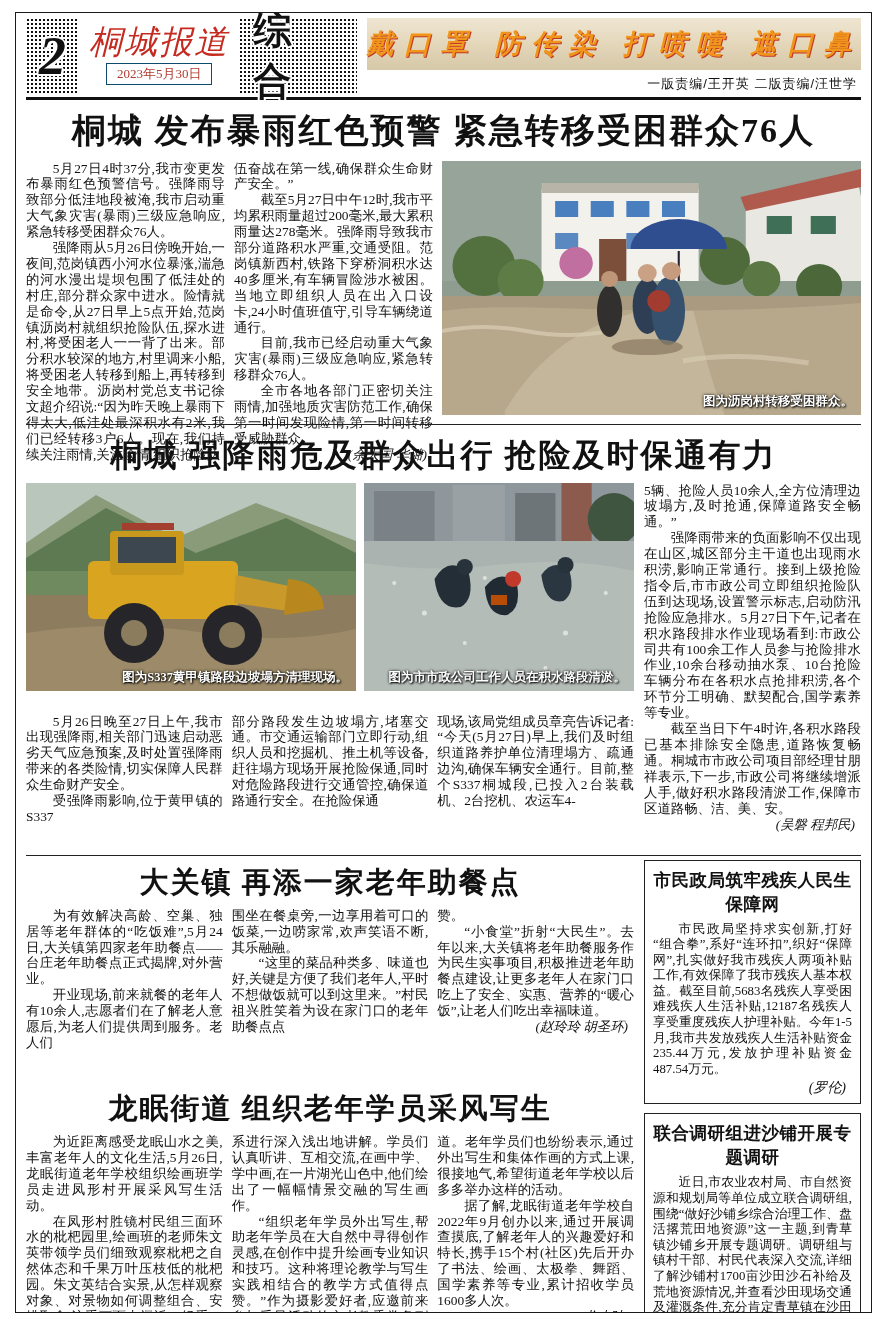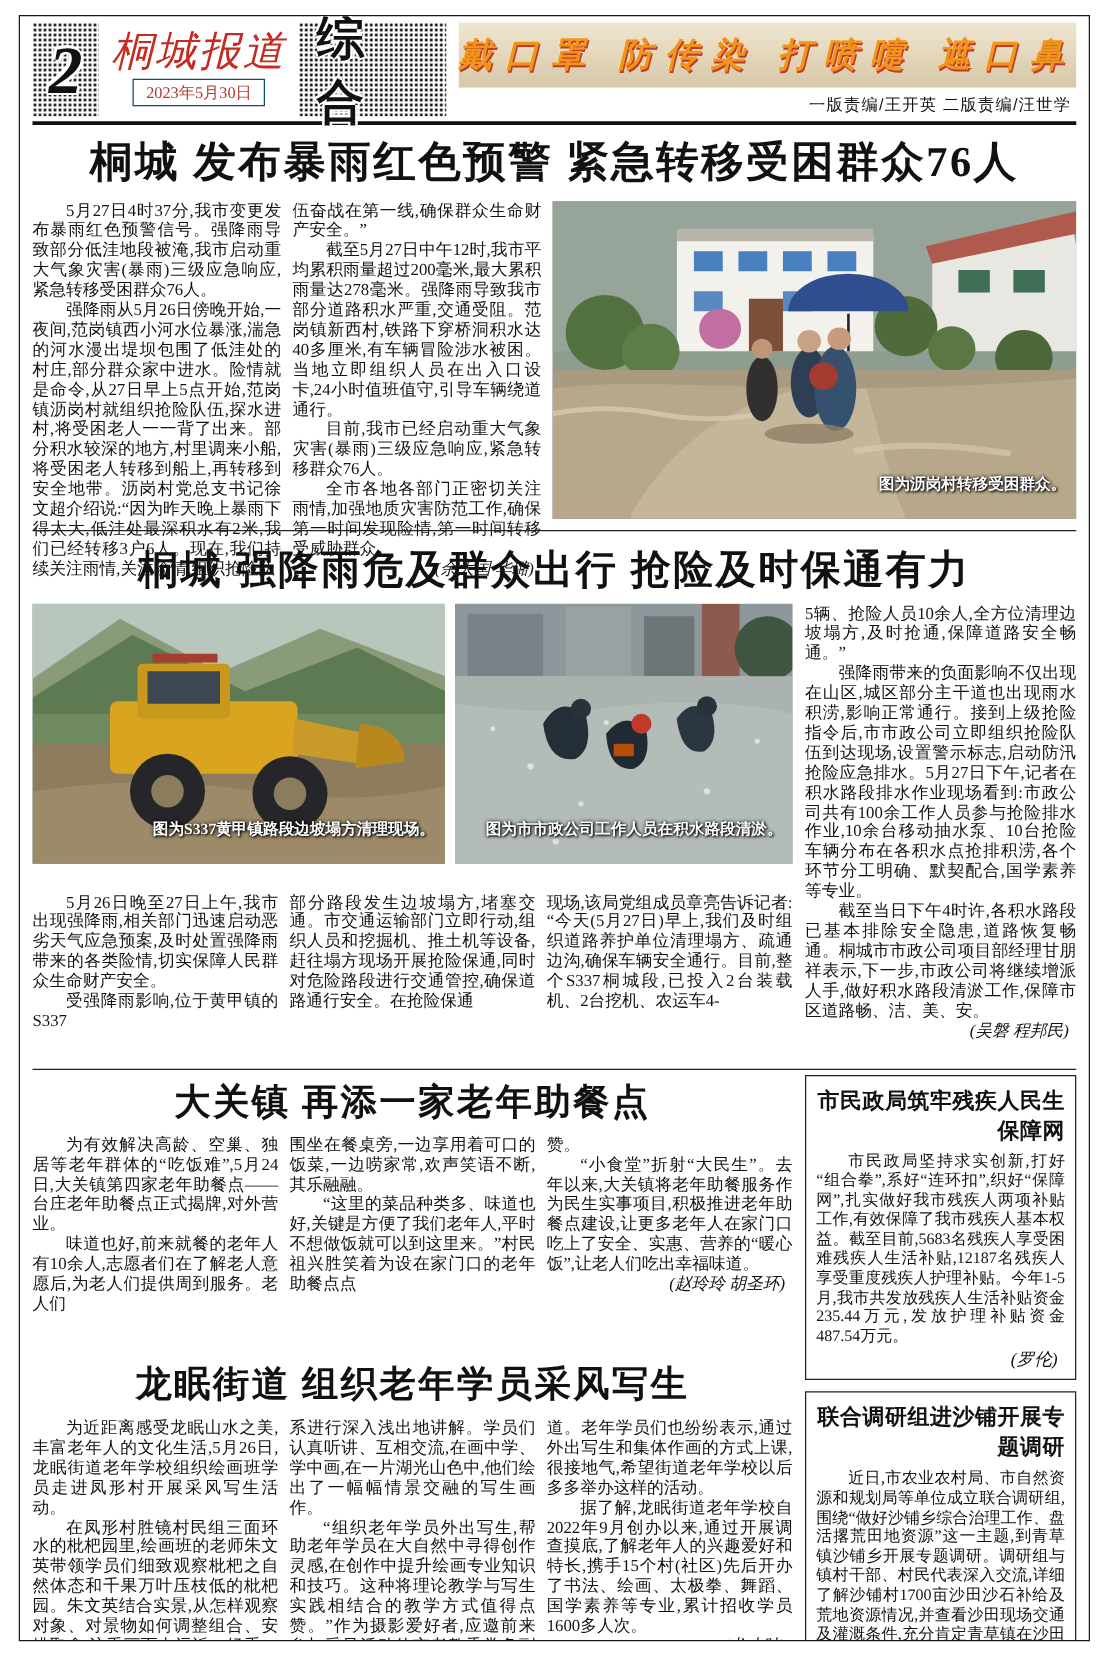--- a/index.html
+++ b/index.html
@@ -42,21 +42,21 @@
   .cols { display:flex; gap:9px; }
   .col { flex:1; font-size:13.4px; line-height:15.9px; text-align:justify; }
   .col p { margin:0; text-indent:2em; }
   .col p.cont { text-indent:0; }
   .byline { text-align:right; text-indent:0 !important; font-style:italic; padding-right:6px; }
   .rule { border-top:1px solid #222; margin:9px 0 4px; }
 
   
   .photo { position:relative; margin:0; overflow:hidden; background:#9aa5a0; }
   .photo svg { display:block; width:100%; height:100%; }
-  .cap { position:absolute; right:8px; bottom:19px; color:#fff; font-size:12.5px; font-weight:bold;
+  .cap { position:absolute; right:8px; bottom:5px; color:#fff; font-size:12.5px; font-weight:bold;
          text-shadow:1px 1px 2px #000,0 0 3px #000; white-space:nowrap; }
 
   
   .a1-body { display:flex; gap:9px; height:254px; }
   .a1-col { width:199px; font-size:13.4px; line-height:15.9px; text-align:justify; }
   .a1-col p { margin:0; text-indent:2em; }
   .a1-col p.cont { text-indent:0; }
   .a1-photo { flex:1; height:254px; }
 
   
@@ -72,21 +72,21 @@
 
   
   .bottom { display:flex; gap:10px; flex:1; }
   .bottom-left { width:608px; }
   .a3-cols { height:178px; }
   .a4-cols { height:150px; }
 
   .sidebar { flex:1; display:flex; flex-direction:column; gap:9px; }
   .sbox { border:1px solid #222; padding:7px 8px 6px; background:#fff; }
   .sbox + .sbox { flex:1; }
-  .sbox-title { text-align:right; font-weight:900; font-size:17.5px; margin:0 0 6px; letter-spacing:0.5px; }
+  .sbox-title { text-align:center; font-weight:900; font-size:17.5px; margin:0 0 6px; letter-spacing:0.5px; }
   .sbox-text { font-size:12.8px; line-height:15.6px; text-align:justify; margin:0; text-indent:2em; }
   .sbox-byline { text-align:right; font-size:14px; font-style:italic; margin:2px 6px 0 0; }
 </style>
 </head>
 <body>
 
 <div class="page">
   <div class="inner">
 
     <header class="hdr">
@@ -246,21 +246,21 @@
     <div class="rule"></div>
 
     <div class="bottom">
       <div class="bottom-left">
 
         <section>
           <h2 class="headline hl-md">大关镇 再添一家老年助餐点</h2>
           <div class="cols a3-cols">
             <div class="col">
               <p>为有效解决高龄、空巢、独居等老年群体的“吃饭难”,5月24日,大关镇第四家老年助餐点——台庄老年助餐点正式揭牌,对外营业。</p>
-              <p>味道也好,前来就餐的老年人有10余人,志愿者们在了解老人意愿后,为老人们提供周到服务。老人们</p>
+              <p>开业现场,前来就餐的老年人有10余人,志愿者们在了解老人意愿后,为老人们提供周到服务。老人们</p>
             </div>
             <div class="col">
               <p class="cont">围坐在餐桌旁,一边享用着可口的饭菜,一边唠家常,欢声笑语不断,其乐融融。</p>
               <p>“这里的菜品种类多、味道也好,关键是方便了我们老年人,平时不想做饭就可以到这里来。”村民祖兴胜笑着为设在家门口的老年助餐点点</p>
             </div>
             <div class="col">
               <p class="cont">赞。</p>
               <p>“小食堂”折射“大民生”。去年以来,大关镇将老年助餐服务作为民生实事项目,积极推进老年助餐点建设,让更多老年人在家门口吃上了安全、实惠、营养的“暖心饭”,让老人们吃出幸福味道。</p>
               <p class="byline">(赵玲玲 胡圣环)</p>
             </div>

